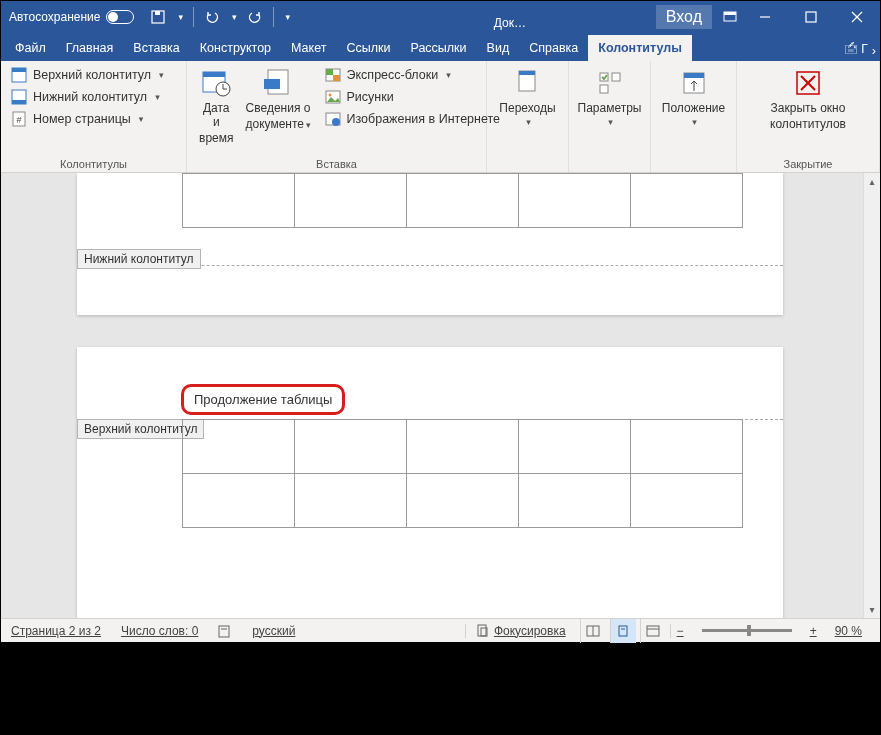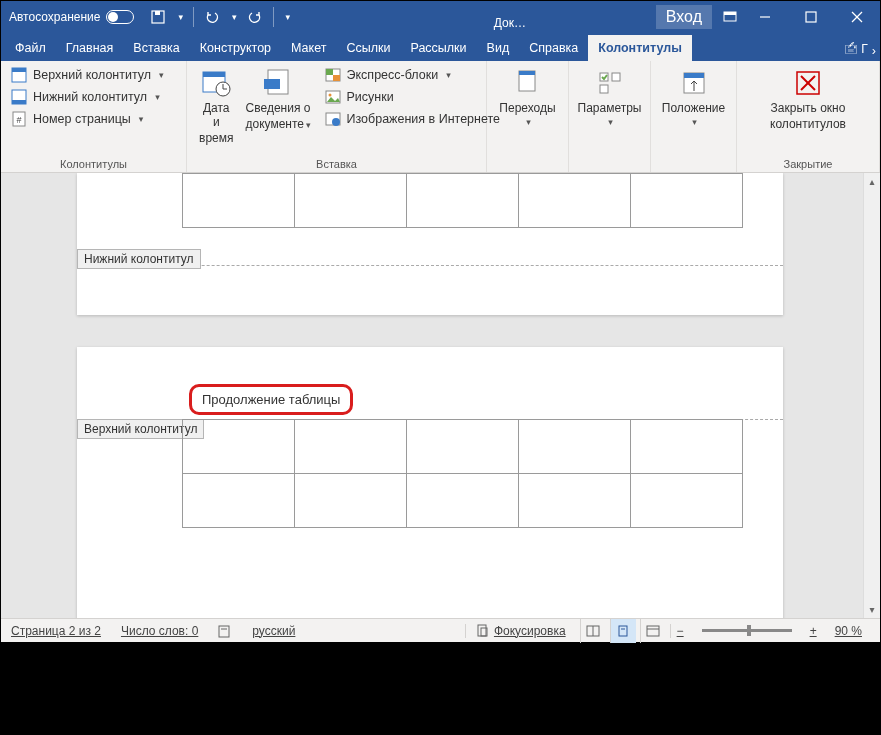--- a/index.html
+++ b/index.html
@@ -306,21 +306,21 @@
               <td></td>
               <td></td>
             </tr>
       </tbody>
         </table>
       <div class="hf-dash" style="top:92px"></div>
       <div class="hf-tag" style="left:0; top:76px">Нижний колонтитул</div>
     </div>
 
     <div class="page page2">
-      <div class="callout" style="left:112px; top:37px">Продолжение таблицы</div>
+      <div class="callout" style="left:104px; top:37px">Продолжение таблицы</div>
       <div class="hf-dash" style="top:72px"></div>
       <div class="hf-tag" style="left:0; top:72px">Верхний колонтитул</div>
       <table class="tbl" style="left:105px; top:72px;">
         <tbody>
             <tr>
               <td></td>
               <td></td>
               <td></td>
               <td></td>
               <td></td>

